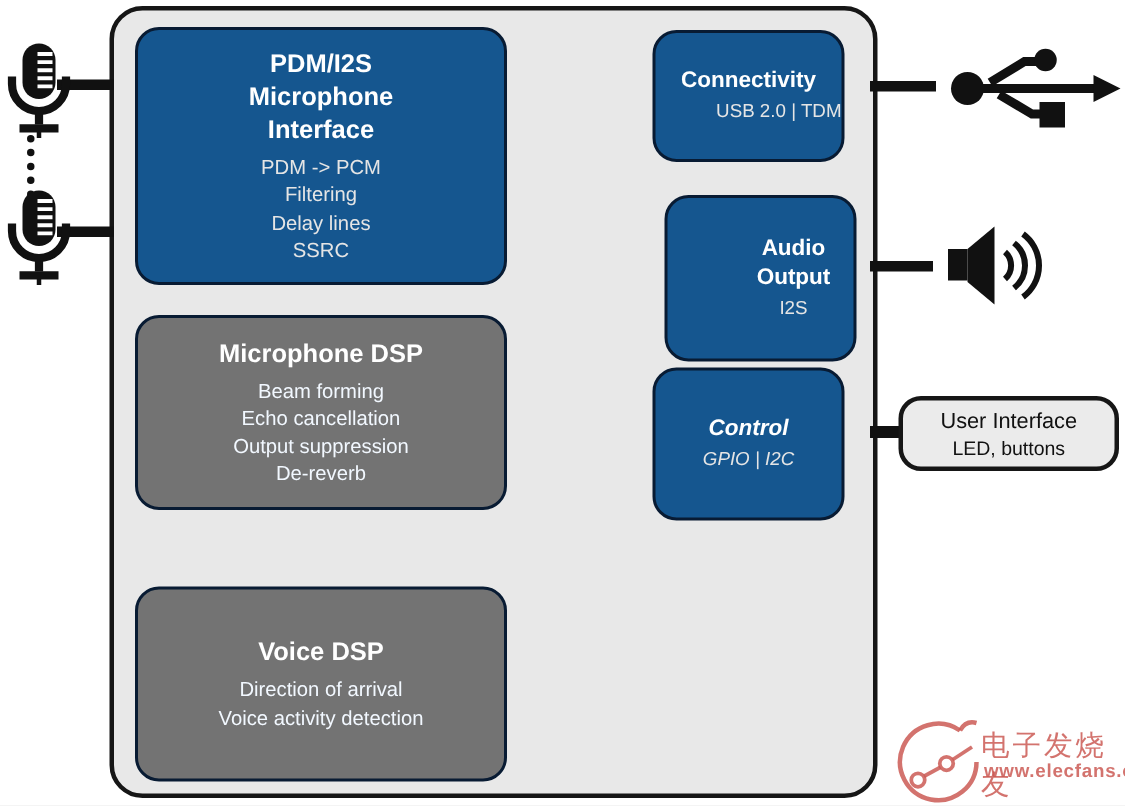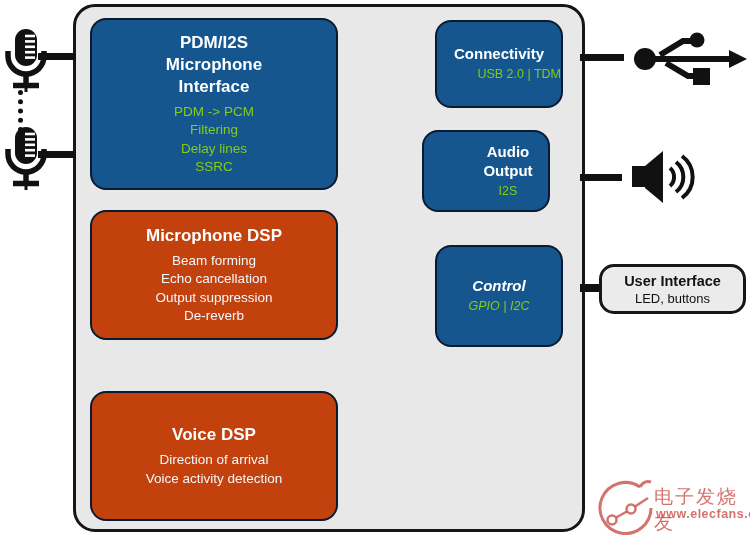--- a/index.html
+++ b/index.html
@@ -17,33 +17,33 @@
     background:#e8e8e8;border:3px solid #161616;border-radius:22px;
   }
 
   
   .block{
     border-radius:16px;color:#ffffff;text-align:center;
     display:flex;flex-direction:column;justify-content:center;
     box-sizing:border-box;
   }
   .block.dark{background:#15568f;border:2px solid #081b33;}
-  .block.light{background:#c2410c;border:2px solid #081b33;}
+  .block.light{background:#737373;border:2px solid #081b33;}
   .block .title{font-weight:bold;font-size:17px;line-height:22px;margin:0 auto 5px;}
   .block .title.wrap3{max-width:152px;}
   .block .sub{font-size:13.5px;line-height:18.5px;}
-  .dark .sub{color:#84cc16;}
+  .dark .sub{color:#e5e5e5;}
   .light .sub{color:#f2f8ff;}
 
   #blk-mic-if{left:90px;top:18px;width:248px;height:172px;}
   #blk-mic-dsp{left:90px;top:210px;width:248px;height:130px;}
   #blk-voice-dsp{left:90px;top:355px;width:248px;height:130px;margin-top:36px;}
 
   #blk-conn{left:435px;top:20px;width:128px;height:88px;text-align:right;}
-  #blk-audio{left:422px;top:130px;width:128px;height:82px;padding-left:44px;}
+  #blk-audio{left:443px;top:130px;width:128px;height:111px;padding-left:44px;}
   #blk-ctrl{left:435px;top:245px;width:128px;height:102px;font-style:italic;}
   .block.small .title{font-size:15px;line-height:19px;margin-bottom:2px;}
   .block.small .sub{font-size:12.5px;}
 
   
   .stub{background:#111;}
   #stub-mic1{left:38px;top:53px;width:38px;height:7px;}
   #stub-mic2{left:38px;top:151px;width:38px;height:7px;}
   #stub-usb{left:580px;top:54px;width:44px;height:7px;}
   #stub-spk{left:580px;top:174px;width:42px;height:7px;}
@@ -57,21 +57,21 @@
   #usb-icon{left:630px;top:26px;}
   #spk-icon{left:632px;top:150px;}
 
   
   #ui-box{
     left:599px;top:264px;width:147px;height:50px;
     background:#ebebeb;border:3px solid #161616;border-radius:15px;
     display:flex;flex-direction:column;justify-content:center;text-align:center;
     color:#111;box-sizing:border-box;
   }
-  #ui-box .title{font-weight:bold;font-size:14.5px;line-height:18px;}
+  #ui-box .title{font-weight:normal;font-size:14.5px;line-height:18px;}
   #ui-box .sub{font-size:13px;line-height:17px;}
 
   
   .wm{color:rgba(203,90,85,0.85);}
   #wm-logo{left:595px;top:477px;}
   #wm-name{left:654px;top:484px;font-size:19px;font-weight:normal;letter-spacing:2px;}
   #wm-url{left:656px;top:507px;font-size:12.5px;font-weight:bold;letter-spacing:0.5px;}
 </style>
 </head>
 <body>

